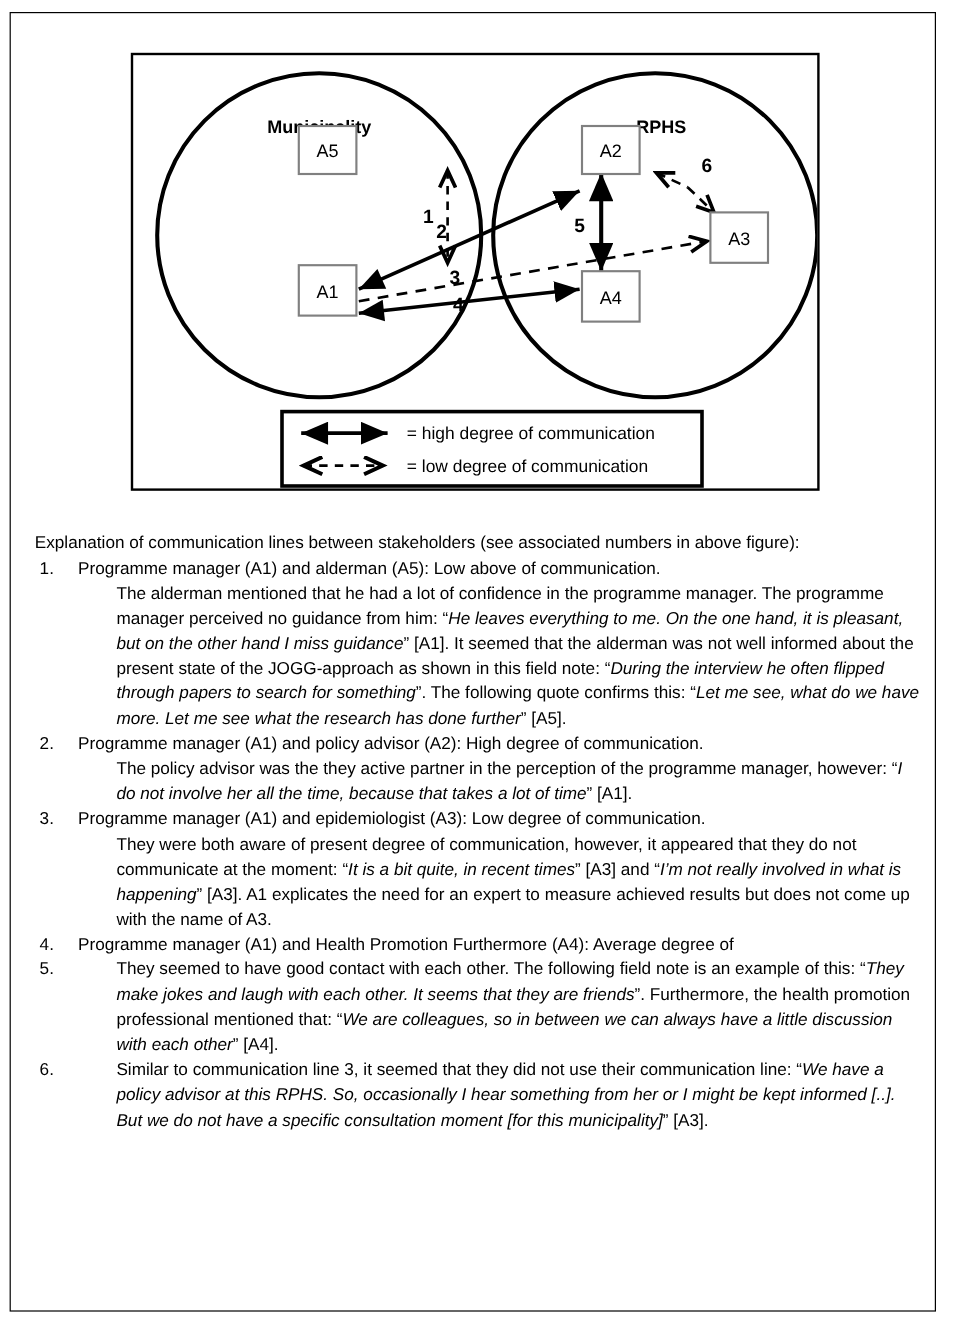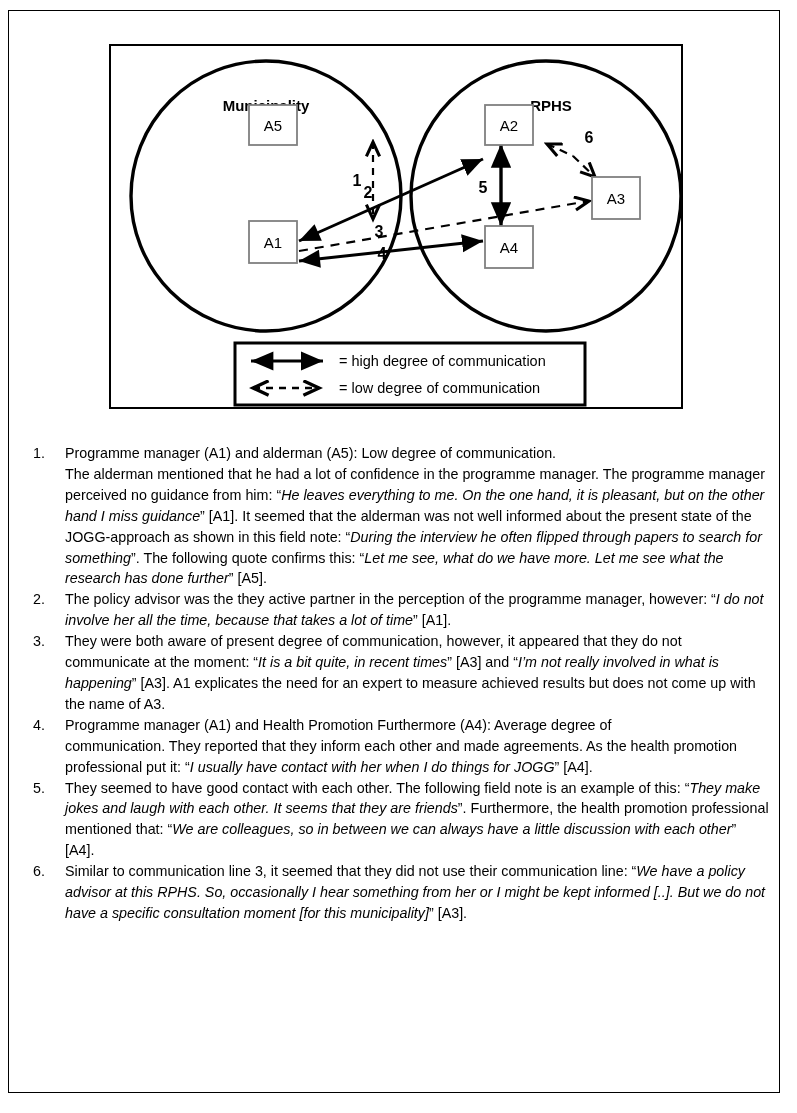--- a/index.html
+++ b/index.html
@@ -63,21 +63,21 @@
     position:relative;
     padding-left:36px;
     margin:0;
   }
   .item-num {
     position:absolute;
     left:4px; top:0;
     width:26px;
   }
   .item-head { display:block; }
-  .item-body { display:block; }
+  .item-body { display:block;margin-left:32px; }
   i { font-style:italic; }
 </style>
 </head>
 <body>
 
 <div id="page">
 
   <div id="figure-box">
     <svg id="figure-svg" width="570" height="361" viewBox="0 0 570 361">
       <defs>
@@ -139,43 +139,45 @@
       <rect x="124" y="297" width="350" height="62" fill="#fff" stroke="#000" stroke-width="3"></rect>
       <line x1="140" y1="315" x2="212" y2="315" stroke="#000" stroke-width="3.2" marker-end="url(#solidArrow)" marker-start="url(#solidArrowBack)"></line>
       <text class="legend-text" x="228" y="320">= high degree of communication</text>
       <line x1="142" y1="342" x2="208" y2="342" stroke="#000" stroke-width="2.4" stroke-dasharray="7,6" marker-end="url(#openArrow)" marker-start="url(#openArrowBack)"></line>
       <text class="legend-text" x="228" y="347">= low degree of communication</text>
     </svg>
   </div>
 
   <div id="body-text">
 
+    <div id="intro-line">Explanation of communication lines between stakeholders (see associated numbers in above figure):</div>
 
     <ol class="items">
 
       <li>
         <span class="item-num">1.</span>
-        <span class="item-head">Programme manager (A1) and alderman (A5): Low degree of communication.</span>
+        <span class="item-head">Programme manager (A1) and alderman (A5): Low above of communication.</span>
         <span class="item-body"><span>The alderman mentioned that he had a lot of confidence in the programme manager. The programme manager perceived no guidance from him: “</span><i>He leaves everything to me. On the one hand, it is pleasant, but on the other hand I miss guidance</i><span>” [A1]. It seemed that the alderman was not well informed about the present state of the JOGG-approach as shown in this field note: “</span><i>During the interview he often flipped through papers to search for something</i><span>”. The following quote confirms this: “</span><i>Let me see, what do we have more. Let me see what the research has done further</i><span>” [A5].</span></span>
       </li>
 
       <li>
         <span class="item-num">2.</span>
+        <span class="item-head">Programme manager (A1) and policy advisor (A2): High degree of communication.</span>
         <span class="item-body"><span>The policy advisor was the they active partner in the perception of the programme manager, however: “</span><i>I do not involve her all the time, because that takes a lot of time</i><span>” [A1].</span></span>
       </li>
 
       <li>
         <span class="item-num">3.</span>
+        <span class="item-head">Programme manager (A1) and epidemiologist (A3): Low degree of communication.</span>
         <span class="item-body"><span>They were both aware of present degree of communication, however, it appeared that they do not communicate at the moment: “</span><i>It is a bit quite, in recent times</i><span>” [A3] and “</span><i>I’m not really involved in what is happening</i><span>” [A3]. A1 explicates the need for an expert to measure achieved results but does not come up with the name of A3.</span></span>
       </li>
 
       <li>
         <span class="item-num">4.</span>
         <span class="item-head">Programme manager (A1) and Health Promotion Furthermore (A4): Average degree of</span>
-        <span class="item-body"><span>communication. They reported that they inform each other and made agreements. As the health promotion professional put it: “</span><i>I usually have contact with her when I do things for JOGG</i><span>” [A4].</span></span>
       </li>
 
       <li>
         <span class="item-num">5.</span>
         <span class="item-body"><span>They seemed to have good contact with each other. The following field note is an example of this: “</span><i>They make jokes and laugh with each other. It seems that they are friends</i><span>”. Furthermore, the health promotion professional mentioned that: “</span><i>We are colleagues, so in between we can always have a little discussion with each other</i><span>” [A4].</span></span>
       </li>
 
       <li>
         <span class="item-num">6.</span>
         <span class="item-body"><span>Similar to communication line 3, it seemed that they did not use their communication line: “</span><i>We have a policy advisor at this RPHS. So, occasionally I hear something from her or I might be kept informed [..]. But we do not have a specific consultation moment [for this municipality]</i><span>” [A3].</span></span>

